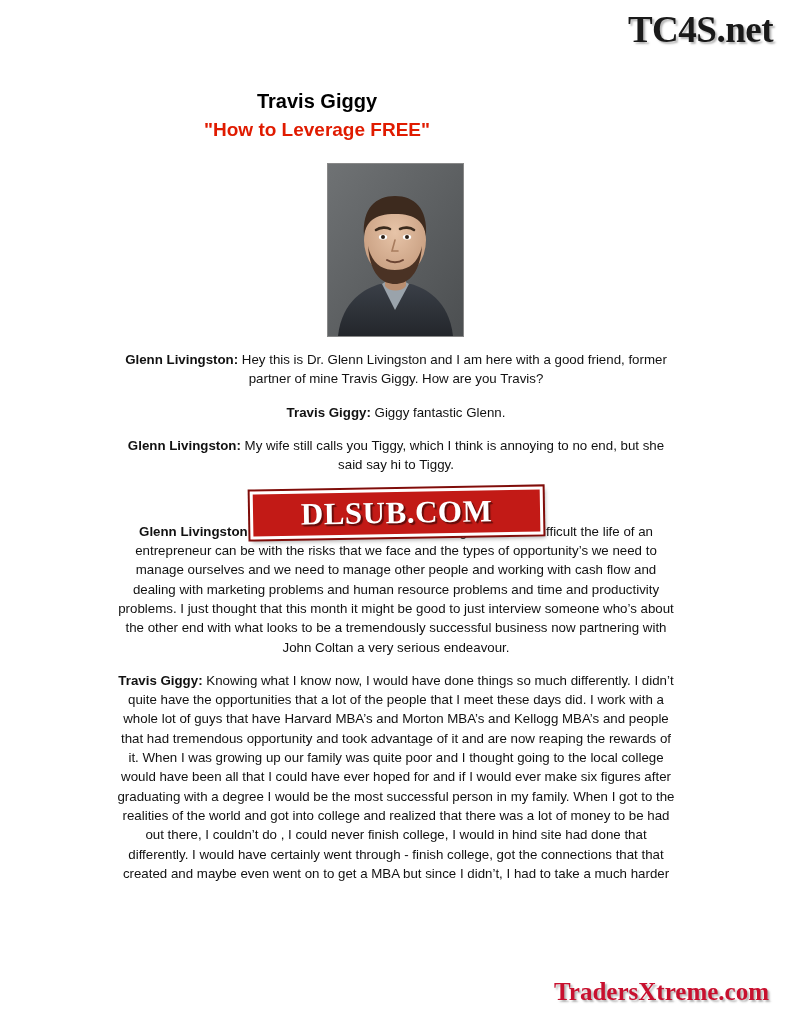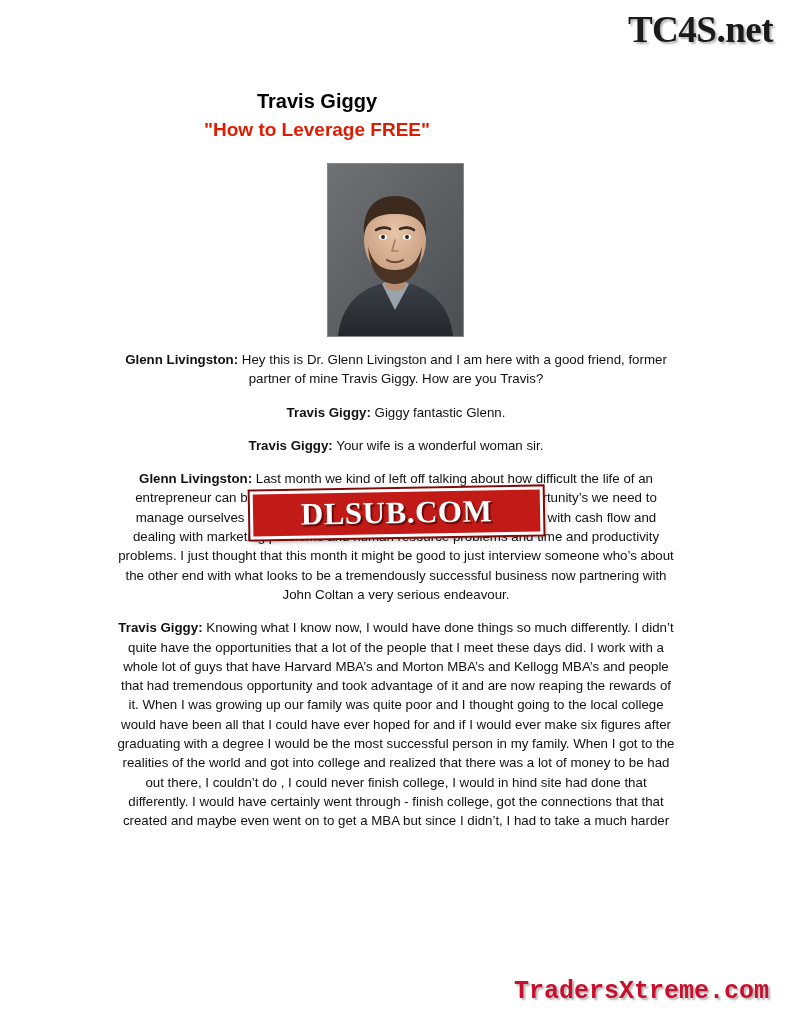--- a/index.html
+++ b/index.html
@@ -114,21 +114,21 @@
     color: #ffffff;
     letter-spacing: 0.5px;
     text-shadow: 1px 1px 0 #6d0a08, 2px 2px 1px rgba(0,0,0,0.5);
   }
 
   
   .brand-bottom {
     position: absolute;
     bottom: 18px;
     right: 22px;
-    font-family: Liberation Mono, monospace;
+    font-family: Liberation Serif, serif;
     font-weight: bold;
     font-size: 25px;
     color: #c8102e;
     text-shadow: 2px 2px 2px rgba(130,130,130,0.6);
   }
 </style>
 </head>
 <body>
 
 <div class="page">
@@ -179,20 +179,21 @@
       <path d="M72 65 C76 63 82 63 86 66" stroke="#3a2a1d" stroke-width="2.6" fill="none" stroke-linecap="round"></path>
 
       <path d="M67 76 L64 87 L70 87" stroke="#a87c5e" stroke-width="1.6" fill="none" stroke-linecap="round"></path>
       <path d="M59 96 C63 99 71 99 75 96" stroke="#6b4433" stroke-width="2" fill="none" stroke-linecap="round"></path>
     </svg>
   </div>
 
   <div class="transcript">
     <p class="para"><span class="speaker">Glenn Livingston:</span><span>  Hey this is Dr. Glenn Livingston and I am here with a good friend, former partner of mine Travis Giggy.  How are you Travis?</span></p>
     <p class="para"><span class="speaker">Travis Giggy:</span><span>  Giggy fantastic Glenn.</span></p>
+    <p class="para"><span class="speaker">Glenn Livingston:</span><span>  My wife still calls you Tiggy, which I think is annoying to no end, but she said say hi to Tiggy.</span></p>
     <p class="para"><span class="speaker">Travis Giggy:</span><span>  Your wife is a wonderful woman sir.</span></p>
     <p class="para"><span class="speaker">Glenn Livingston:</span><span>  Last month we kind of left off talking about how difficult the life of an entrepreneur can be with the risks that we face and the types of opportunity’s we need to manage ourselves and we need to manage other people and working with cash flow and dealing with marketing problems and human resource problems and time and productivity problems.  I just thought that this month it might be good to just interview someone who’s about the other end with what looks to be a tremendously successful business now partnering with John Coltan a very serious endeavour.</span></p>
     <p class="para"><span class="speaker">Travis Giggy:</span><span>  Knowing what I know now, I would have done things so much differently.  I didn’t quite have the opportunities that a lot of the people that I meet these days did.  I work with a whole lot of guys that have Harvard MBA’s and Morton MBA’s and Kellogg MBA’s and people that had tremendous opportunity and took advantage of it and are now reaping the rewards of it.  When I was growing up our family was quite poor and I thought going to the local college would have been all that I could have ever hoped for and if I would ever make six figures after graduating with a degree I would be the most successful person in my family.  When I got to the realities of the world and got into college and realized that there was a lot of money to be had out there, I couldn’t do , I could never finish college, I would in hind site had done that differently.  I would have certainly went through - finish college, got the connections that that created and maybe even went on to get a MBA but since I didn’t, I had to take a much harder</span></p>
   </div>
 
   <div class="watermark">
     <div class="wm-inner">
       <span class="wm-text">DLSUB.COM</span>
     </div>
   </div>

